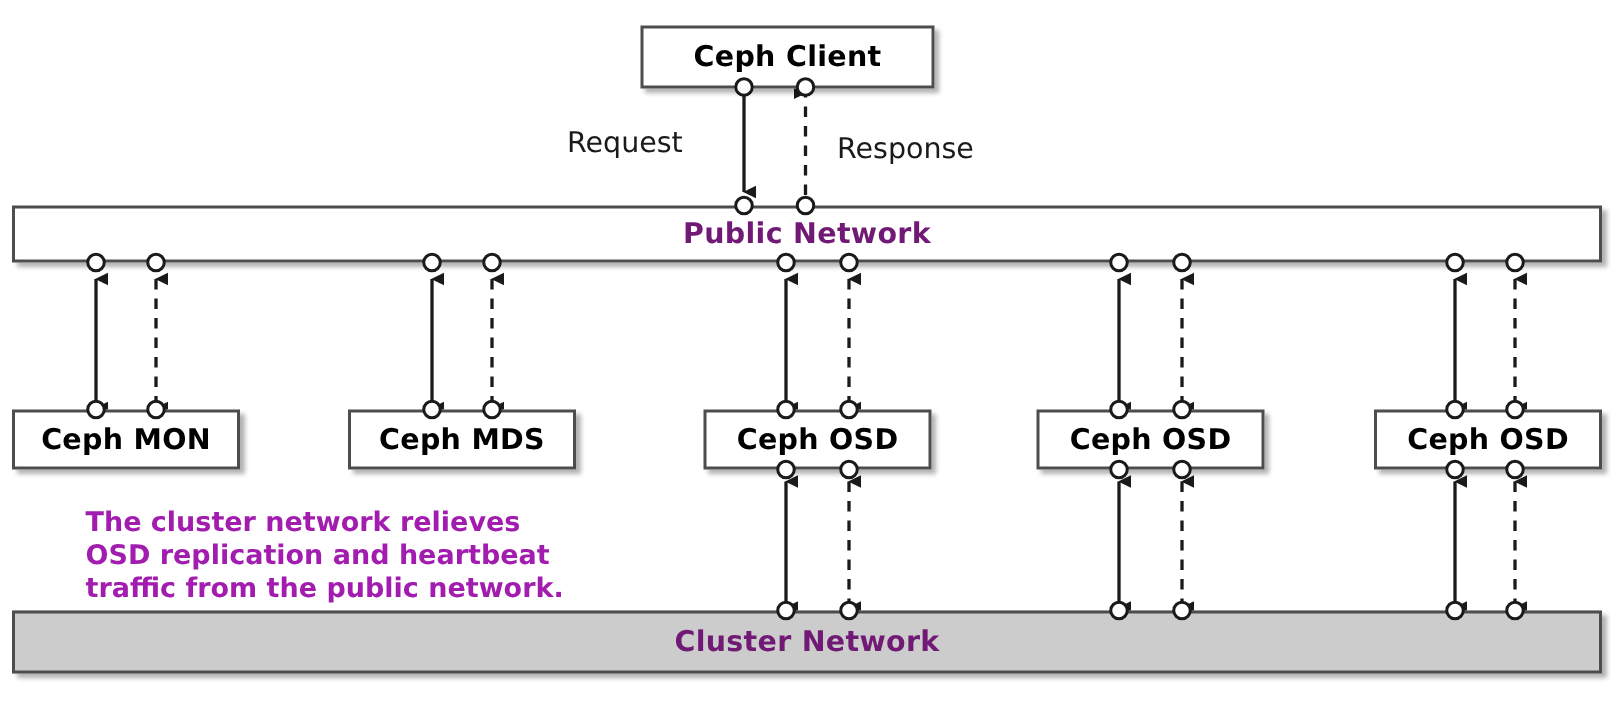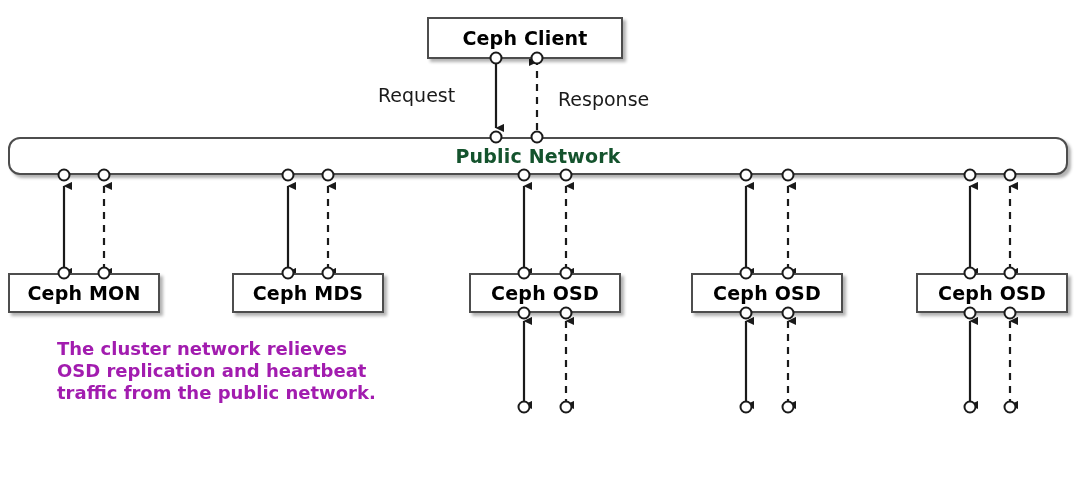--- a/index.html
+++ b/index.html
@@ -33,28 +33,28 @@
     justify-content: center;
     font-size: 19px;
     font-weight: bold;
     color: #000000;
     letter-spacing: 0.2px;
   }
   .bus-bar {
     position: absolute;
     box-sizing: border-box;
     border: 2px solid #4d4d4d;
-    border-radius: 12px;
+    border-radius: 0;
     box-shadow: 3px 3px 3px rgba(0,0,0,0.30);
     display: flex;
     align-items: center;
     justify-content: center;
     font-size: 19px;
     font-weight: bold;
-    color: #14532d;
+    color: #701a75;
     letter-spacing: 0.2px;
   }
   .bus-public { background: #ffffff; }
   .bus-cluster { background: #cccccc; }
   .edge-label {
     position: absolute;
     font-size: 19px;
     font-weight: normal;
     color: #1a1a1a;
     white-space: nowrap;
@@ -157,20 +157,23 @@
   </div>
 
   <div class="node-box" style="left:916px; top:273px; width:152px; height:40px;">
     <span>Ceph OSD</span>
   </div>
 
   <div class="note-text" style="left:57px; top:338px;"><span>The cluster network relieves</span>
 <span>OSD replication and heartbeat</span>
 <span>traffic from the public network.</span></div>
 
+  <div class="bus-bar bus-cluster" style="left:8px; top:407px; width:1060px; height:42px;">
+    <span>Cluster Network</span>
+  </div>
 
   <svg class="layer" viewBox="0 0 1080 477" xmlns="http://www.w3.org/2000/svg">
     <g fill="#ffffff" stroke="#1a1a1a" stroke-width="2">
 
       <circle cx="496" cy="58" r="5.5"></circle>
       <circle cx="537" cy="58" r="5.5"></circle>
 
       <circle cx="496" cy="137" r="5.5"></circle>
       <circle cx="537" cy="137" r="5.5"></circle>
 

